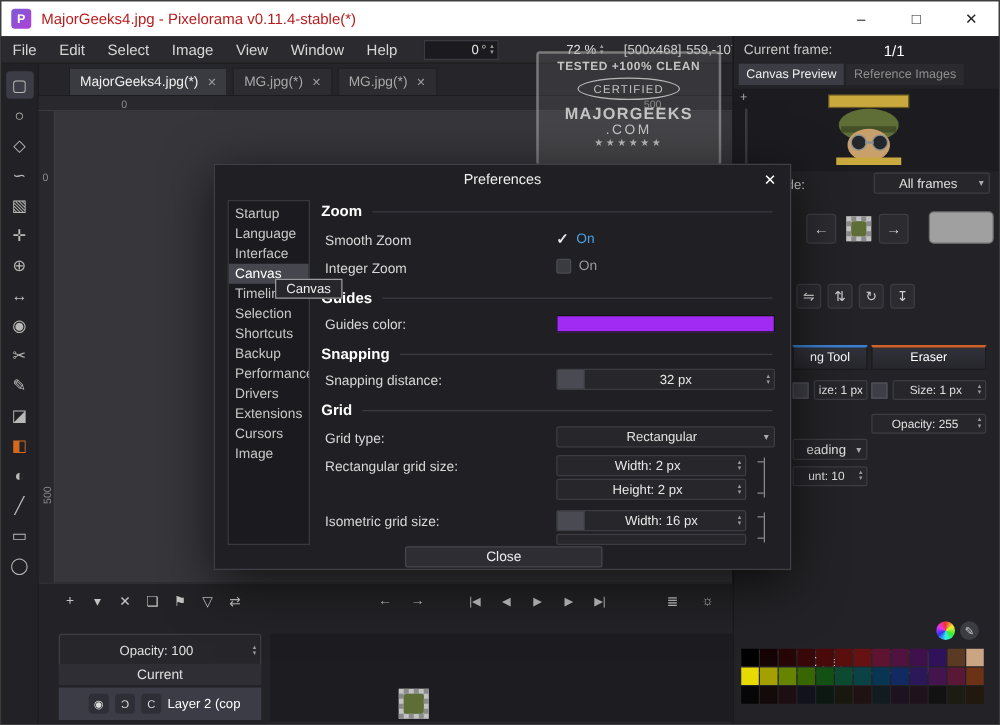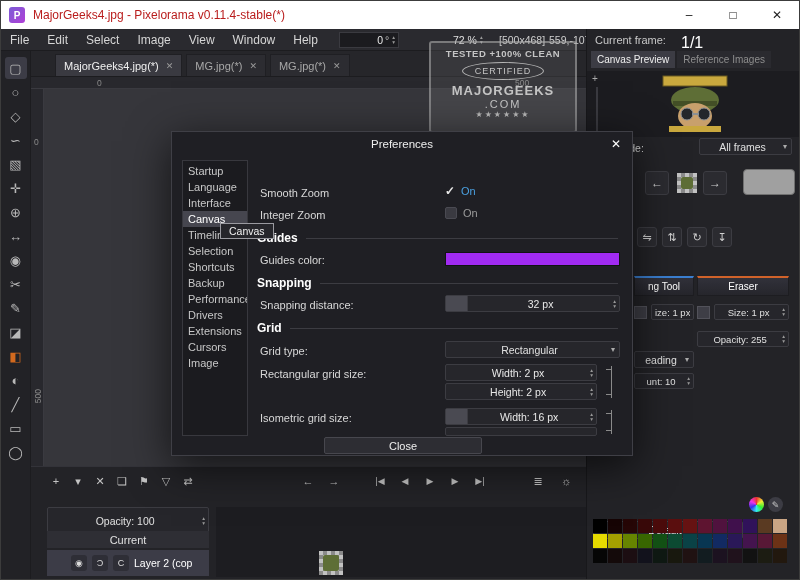--- a/index.html
+++ b/index.html
@@ -65,21 +65,21 @@
   .stamp .badge{display:inline-block;border:1px solid #b5b5b5;border-radius:50%;
                 padding:3px 12px;font-size:9px;margin:3px 0;letter-spacing:1px}
   .stamp .brand{font-size:13px;font-weight:bold;letter-spacing:1px}
   .stamp .dom{font-size:11px;letter-spacing:2px}
   .stamp .stars{font-size:8px;letter-spacing:2px;color:#b9b9b9}
 
   
   .right{left:585px;top:28px;width:215px;height:552px;background:#232327;border-left:1px solid #18181b}
   .right .abs{position:absolute}
   .cf-label{left:8px;top:5px;font-size:11px;color:#c8c8c8}
-  .cf-value{left:94px;top:5px;font-size:16px;color:#fff}
+  .cf-value{left:120px;top:5px;font-size:12px;color:#fff}
   .rtabs{left:4px;top:22px;display:flex;gap:2px}
   .rtab{padding:3px 6px;font-size:10px;background:#2a2a2f;color:#8e8e8e}
   .rtab.active{background:#3c3c44;color:#efefef}
   .preview{left:0;top:42px;width:215px;height:66px;background:#1c1c20;
            display:flex;align-items:center;justify-content:center}
   .zoom-plus{left:5px;top:44px;font-size:10px;color:#aaa}
   .zoom-track{left:9px;top:58px;width:2px;height:44px;background:#3a3a40}
   .anim-label{left:2px;top:113px;font-size:10.5px;color:#cfcfcf}
   .dd{height:17px;background:#26262b;border:1px solid #3c3c42;border-radius:2px;
       display:flex;align-items:center;font-size:10.5px;color:#e0e0e0;padding:0 4px}
@@ -464,20 +464,24 @@
         <div class="pref-item">Shortcuts</div>
         <div class="pref-item">Backup</div>
         <div class="pref-item">Performance</div>
         <div class="pref-item">Drivers</div>
         <div class="pref-item">Extensions</div>
         <div class="pref-item">Cursors</div>
         <div class="pref-item">Image</div>
       </div>
     <div class="abs tooltip">Canvas</div>
 
+    <div class="abs sec" style="top:30px">
+      <span>Zoom</span>
+        <span class="line"></span>
+    </div>
     <div class="abs prow" style="top:55px">Smooth Zoom</div>
     <div class="abs ctrl" style="top:52px;display:flex;align-items:center">
       <span class="checkmark">✓</span>
       <span class="on-blue">On</span>
     </div>
     <div class="abs prow" style="top:77px">Integer Zoom</div>
     <div class="abs ctrl" style="top:75px;display:flex;align-items:center">
       <span class="cb"></span>
       <span class="on-gray">On</span>
     </div>

